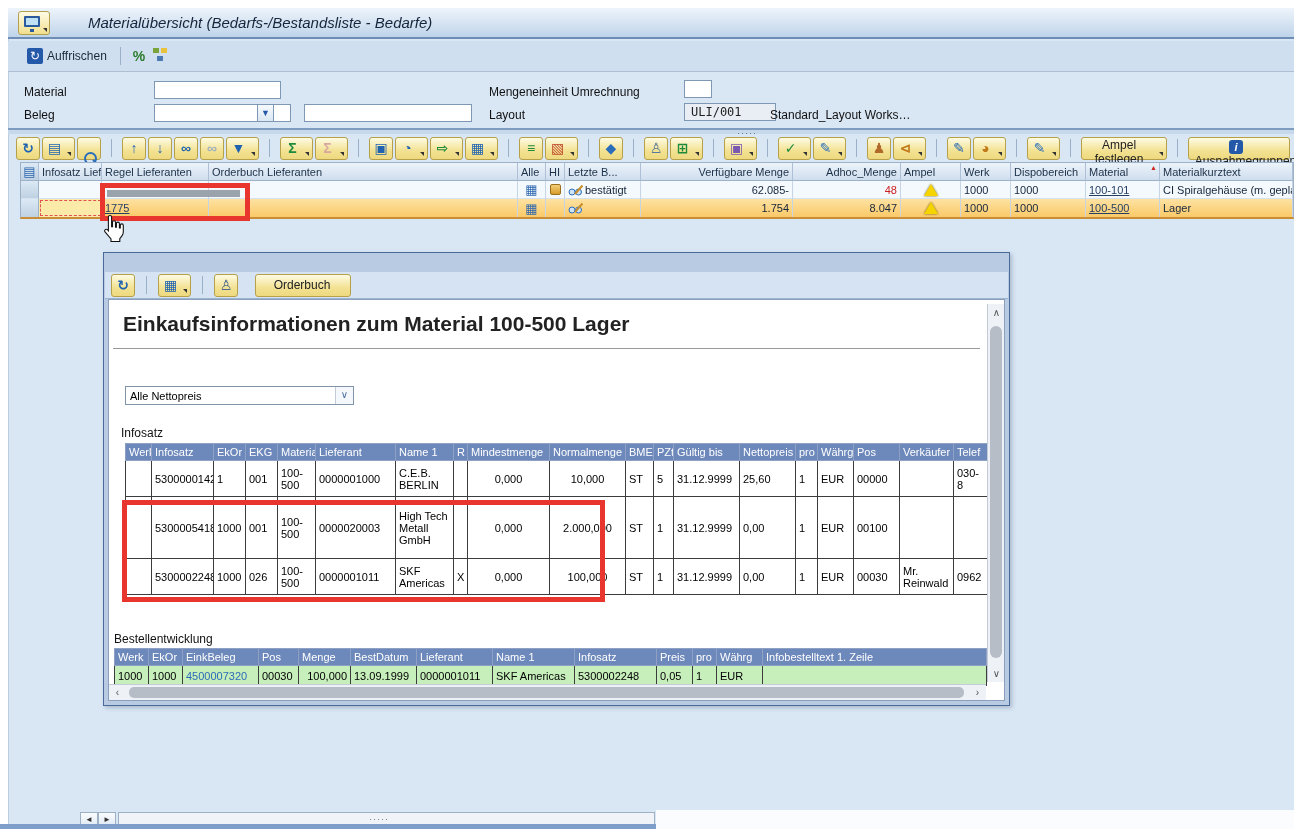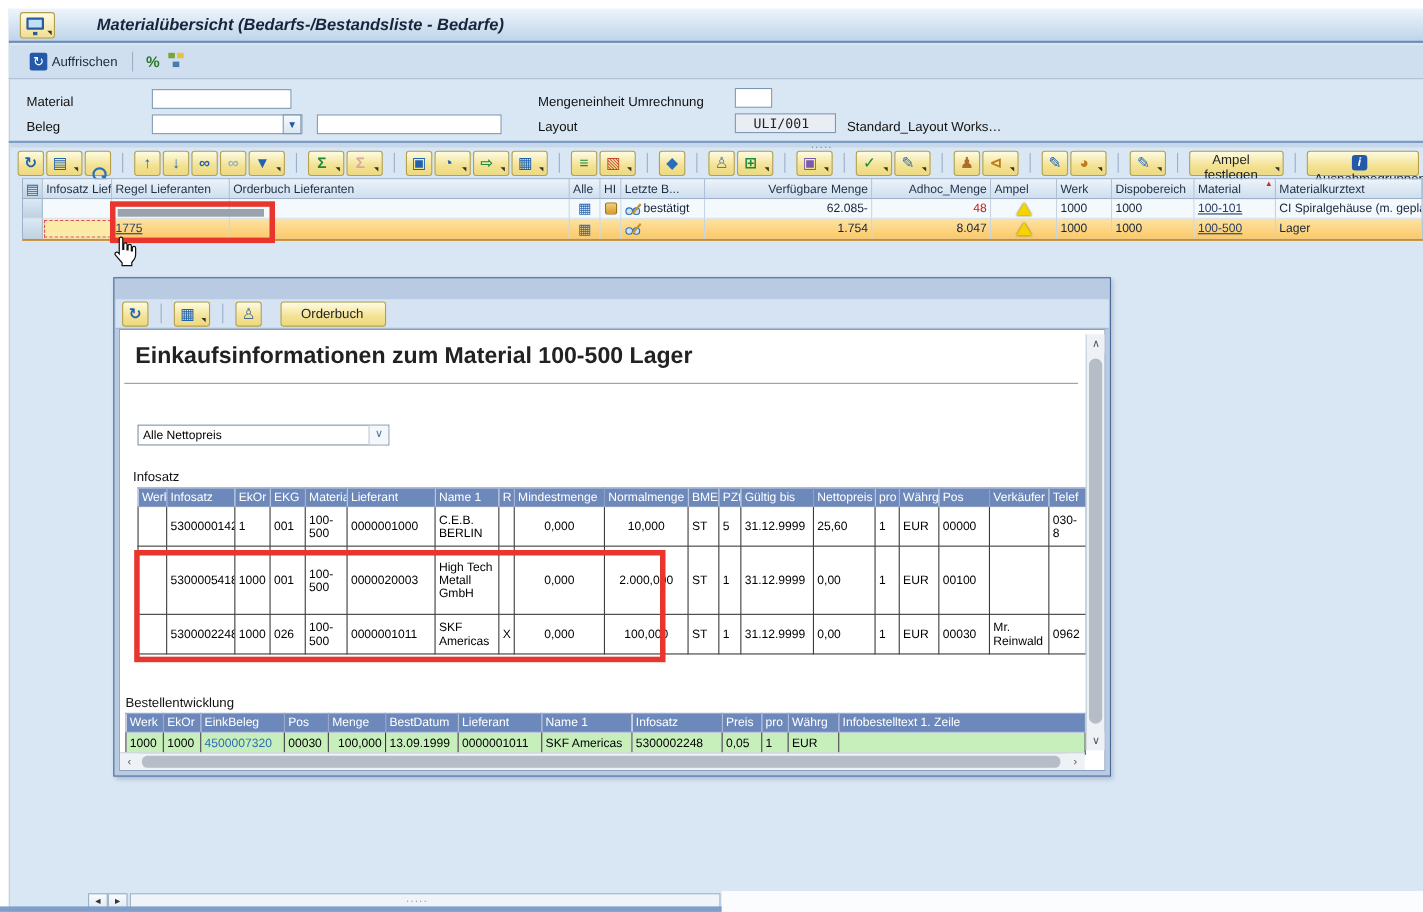--- a/index.html
+++ b/index.html
@@ -11,42 +11,42 @@
   .titlebar { position:absolute; left:8px; top:8px; width:1286px; height:31px;
     background:linear-gradient(#eef4fb,#bfd4ea); border-bottom:2px solid #6d8db5;
     display:flex; align-items:center; }
   .win-icon-btn { position:relative; margin-left:10px; width:32px; height:24px;
     background:linear-gradient(#fefce6,#f1df8e); border:1px solid #b3a04e; border-radius:3px; cursor:pointer; }
   .monitor-icon { position:absolute; left:5px; top:4px; width:16px; height:11px;
     border:2px solid #2a5b9e; background:#bfe0f5; border-radius:1px; }
   .monitor-icon::after { content:""; position:absolute; left:4px; top:11px; width:4px; height:3px; background:#2a5b9e; }
   .dd-mark { position:absolute; right:2px; bottom:2px; width:0; height:0;
     border-left:4px solid transparent; border-top:4px solid #333; }
-  .titlebar h1 { margin-left:38px; font-size:15px; font-style:italic; font-weight:bold; color:#15253b; }
+  .titlebar h1 { margin-left:38px; font-size:15px; font-style:italic; font-weight:normal; color:#15253b; }
 
   
   .apptoolbar { position:absolute; left:8px; top:41px; width:1286px; height:31px;
     background:#cfdff0; border-bottom:1px solid #aebfd4; display:flex; align-items:center; }
   .flat-btn { display:flex; align-items:center; gap:4px; margin-left:14px; background:none;
     border:1px solid transparent; font-size:12px; color:#1a2a3a; padding:2px 4px; cursor:pointer; }
   .refresh-badge { display:inline-block; width:16px; height:16px; background:#2458a8; color:#fff;
     border-radius:2px; font-size:12px; line-height:16px; text-align:center; }
   .vsep { width:1px; height:18px; background:#9ab0c8; margin:0 8px; }
   .flat-ico { background:none; border:none; font-size:14px; font-weight:bold; cursor:pointer; padding:2px 4px; }
   .pct { color:#2a7a2a; }
   .hier-icon { display:inline-block; width:14px; height:13px;
     background:linear-gradient(#7aa33a,#7aa33a) 0 0/6px 5px no-repeat,
                linear-gradient(#e8c23a,#e8c23a) 8px 0/6px 5px no-repeat,
                linear-gradient(#4a7ab0,#4a7ab0) 4px 8px/6px 5px no-repeat; }
 
   
   .formarea { position:absolute; left:8px; top:72px; width:1286px; height:56px; font-size:12px; color:#111; }
   .formarea label { position:absolute; }
   .inp { position:absolute; border:1px solid #7e97b3; background:#fff; height:18px;
-    font-size:12px; padding:0 16px; font-family:inherit; }
+    font-size:12px; padding:0 6px; font-family:inherit;margin-left:16px; }
   .inp.ro { background:#e9eef5; font-family:"DejaVu Sans Mono",monospace; font-size:12px; color:#222; }
   .combo-arrow { position:absolute; width:17px; height:18px; background:linear-gradient(#f6fafd,#dbe7f2);
     border:1px solid #7e97b3; color:#2458a8; font-size:9px; text-align:center; line-height:17px; cursor:pointer; }
   .lbl-plain { position:absolute; font-size:12px; color:#111; }
 
   .splitline { position:absolute; left:8px; top:128px; width:1286px; height:6px;
     border-top:2px solid #7d9cc0; background:#c5d8ec; }
   .splitline .grip { position:absolute; left:729px; top:-2px; font-size:9px; letter-spacing:1px; color:#5a6f88; }
 
   

